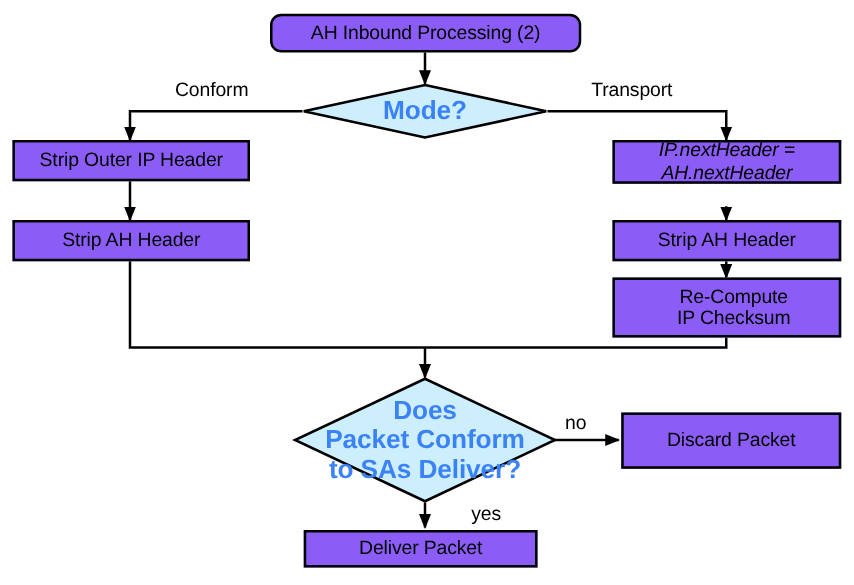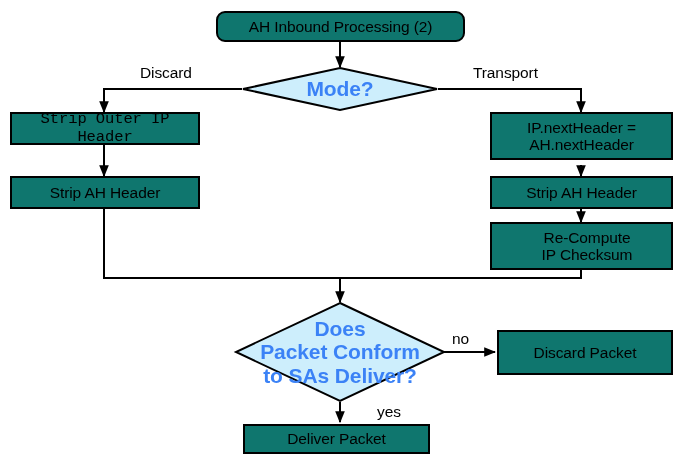--- a/index.html
+++ b/index.html
@@ -25,21 +25,21 @@
     height: 468px;
     pointer-events: none;
   }
   .node {
     position: absolute;
     box-sizing: border-box;
     display: flex;
     align-items: center;
     justify-content: center;
     text-align: center;
-    background: #0f766e;
+    background: #8b5cf6;
     border: 2px solid #000000;
     color: #000000;
     font-size: 15.5px;
     line-height: 1.12;
     letter-spacing: -0.1px;
   }
   .node.rounded {
     border-radius: 9px;
   }
   .node .txt {
@@ -121,32 +121,32 @@
     <span class="txt">AH Inbound Processing (2)</span>
   </div>
 
   <div class="diamond-wrap" style="left:242px; top:67px; width:196px; height:44px;">
     <svg width="196" height="44" viewBox="0 0 196 44" xmlns="http://www.w3.org/2000/svg">
       <polygon points="98,1 195,22 98,43 1,22" fill="#cdeefc" stroke="#000000" stroke-width="2"></polygon>
     </svg>
     <div class="diamond-label">Mode?</div>
   </div>
 
-  <span class="edge-label" style="left:140px; top:64px;">Discard</span>
+  <span class="edge-label" style="left:140px; top:64px;">Conform</span>
   <span class="edge-label" style="left:473px; top:64px;">Transport</span>
 
-  <div class="node" style="left:10px; top:112px; width:190px; height:33px;font-family:Liberation Mono, monospace;">
+  <div class="node" style="left:10px; top:112px; width:190px; height:33px;">
     <span class="txt">Strip Outer IP Header</span>
   </div>
 
   <div class="node" style="left:10px; top:176px; width:190px; height:33px;">
     <span class="txt">Strip AH Header</span>
   </div>
 
-  <div class="node" style="left:490px; top:112px; width:183px; height:48px;">
+  <div class="node" style="left:490px; top:112px; width:183px; height:35px;font-style:italic;">
     <span class="txt">IP.nextHeader =
 AH.nextHeader</span>
   </div>
 
   <div class="node" style="left:490px; top:176px; width:183px; height:33px;">
     <span class="txt">Strip AH Header</span>
   </div>
 
   <div class="node" style="left:490px; top:222px; width:183px; height:48px;padding-left:11px;">
     <span class="txt">Re-Compute

